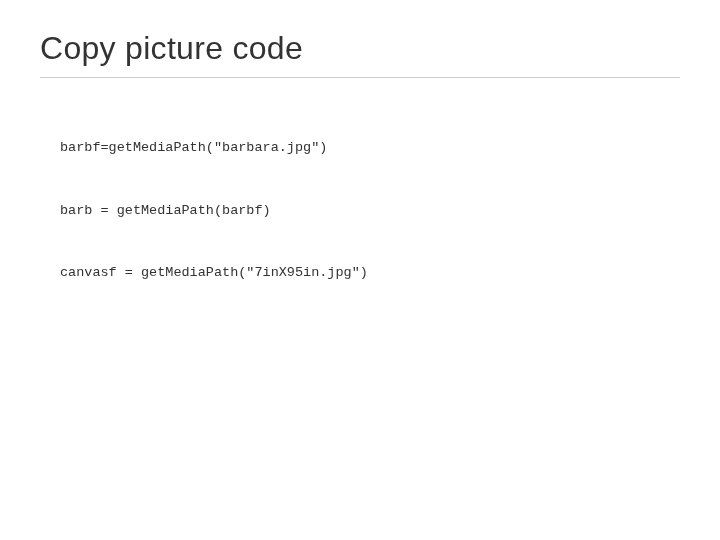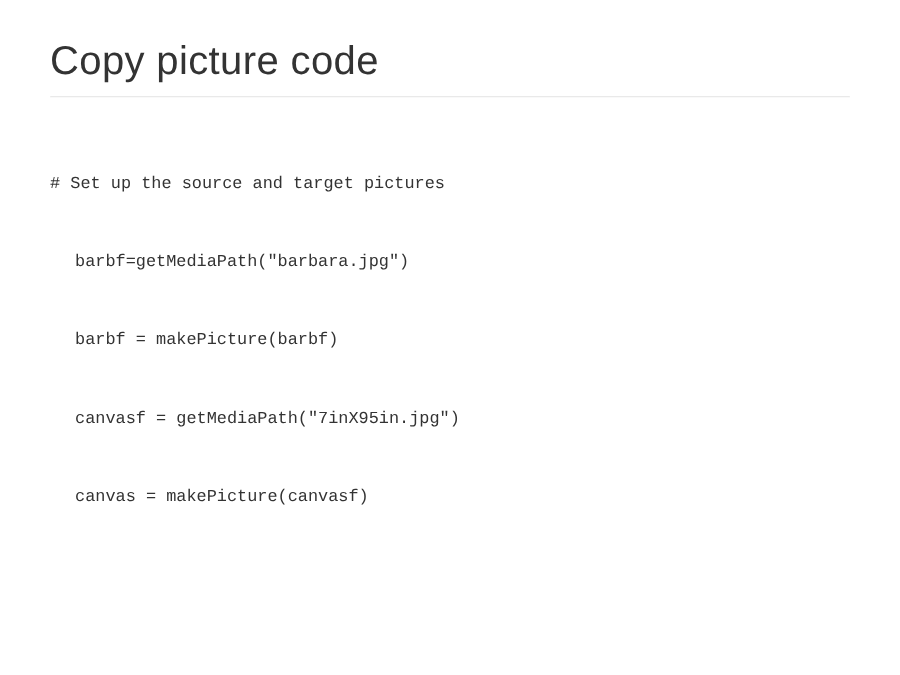--- a/index.html
+++ b/index.html
@@ -1,19 +1,18 @@
 <!DOCTYPE html>
 <html><head>
   <meta charset="utf-8">
   <style>
     * {
       margin: 0;
       padding: 0;
       box-sizing: border-box;
-      border-radius: 24px;
     }
 
     body {
       width: 720px;
       height: 540px;
       background: #ffffff;
       font-family: Arial, sans-serif;
       overflow: hidden;
     }
 
@@ -54,25 +53,23 @@
       padding-left: 20px;
     }
   </style>
 </head>
 <body>
 
 <div class="page-container">
   <h1 class="page-title">Copy picture code</h1>
   <hr class="divider">
   <div class="code-block">
-    <span class="code-line"># Set up the source and target pictures</span>
     <span class="code-line indent1">barbf=getMediaPath("barbara.jpg")</span>
-    <span class="code-line indent1">barbf = makePicture(barbf)</span>
+    <span class="code-line indent1">barb = getMediaPath(barbf)</span>
     <span class="code-line indent1">canvasf = getMediaPath("7inX95in.jpg")</span>
-    <span class="code-line indent1">canvas = makePicture(canvasf)</span>
     
     
     
     
     
     
     
     
     
     

